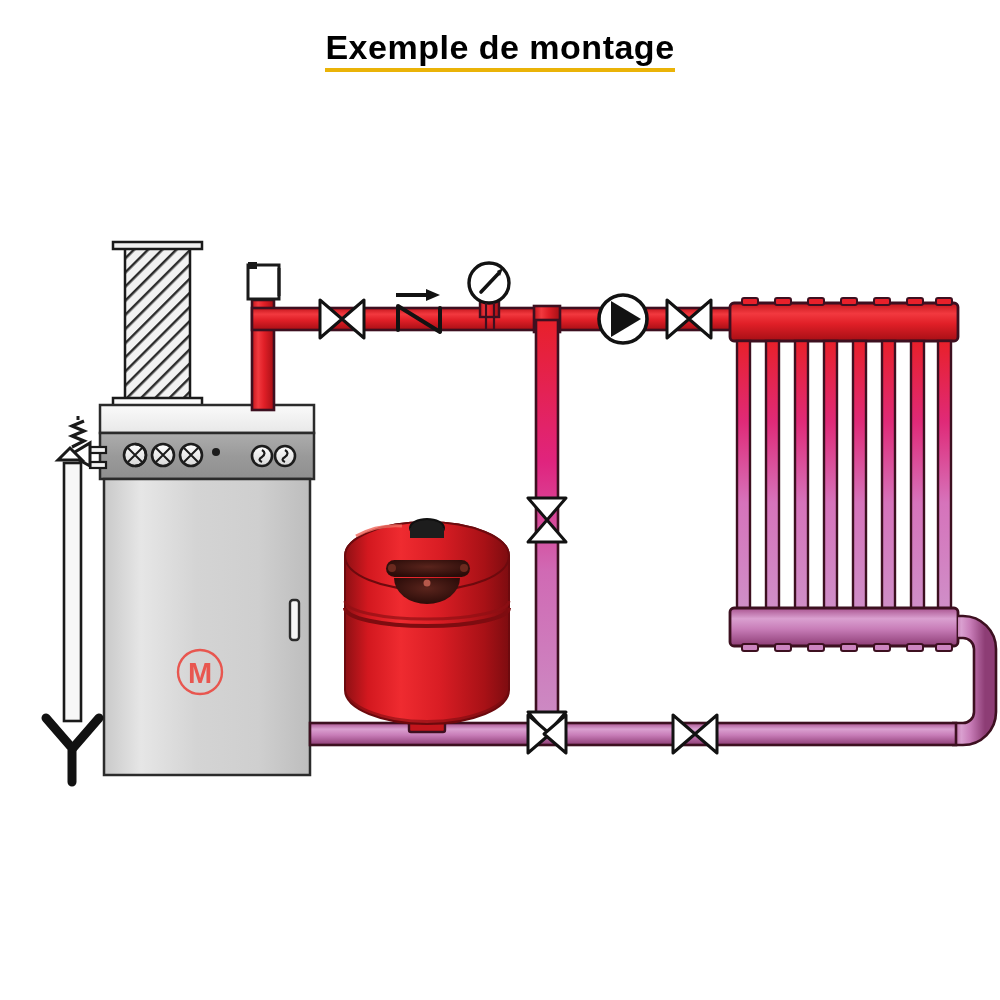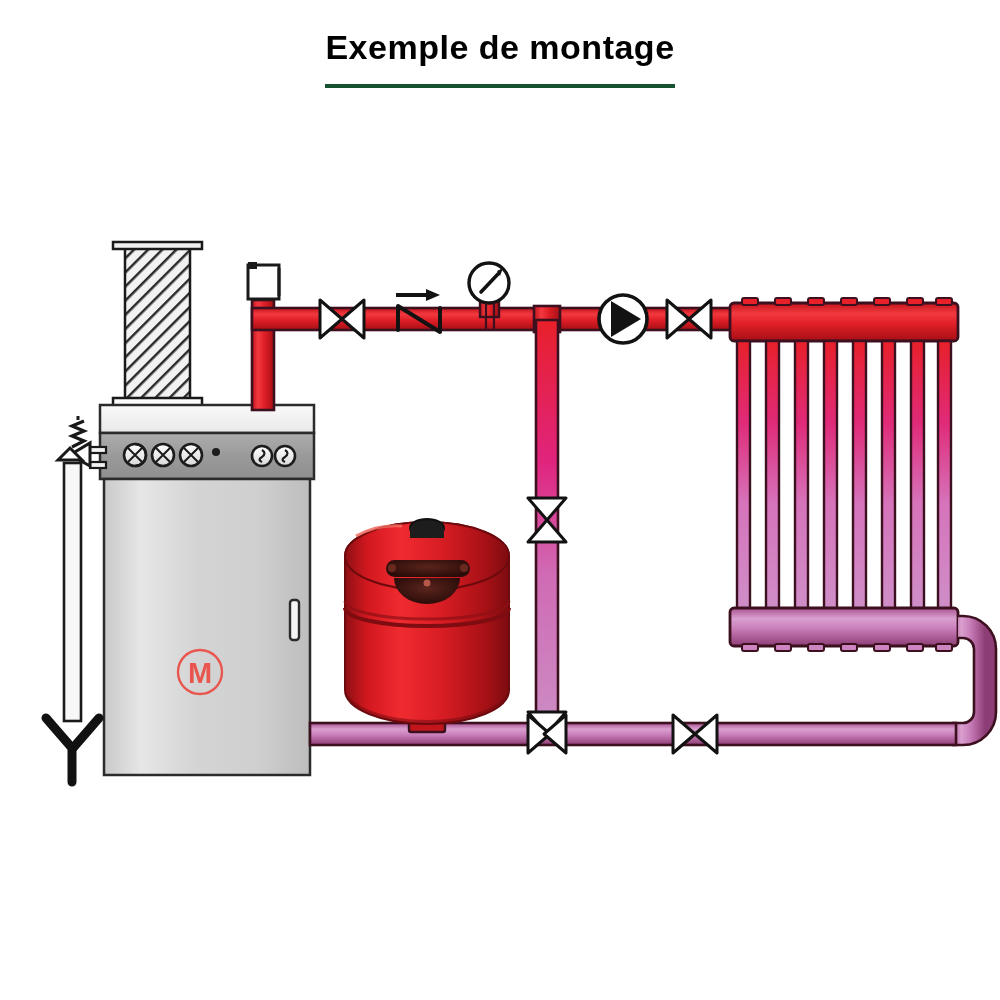--- a/index.html
+++ b/index.html
@@ -23,22 +23,22 @@
     top: 28px;
     width: 1000px;
     text-align: center;
     font-family: "Liberation Sans", sans-serif;
     font-weight: bold;
     font-size: 34px;
     color: #000000;
     letter-spacing: 0.5px;
   }
   #title span.tx {
-    border-bottom: 4px solid #14532d;
-    padding-bottom: 18px;
+    border-bottom: 4px solid #eab308;
+    padding-bottom: 2px;
   }
   #diagram {
     position: absolute;
     left: 0;
     top: 0;
     width: 1000px;
     height: 1000px;
   }
 </style>
 </head>

